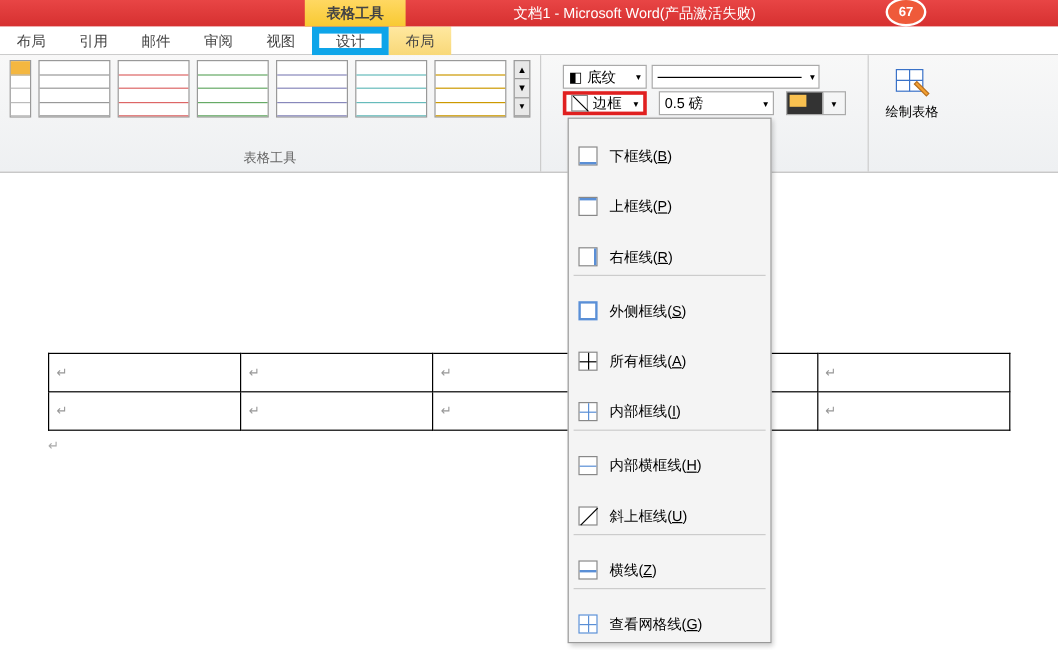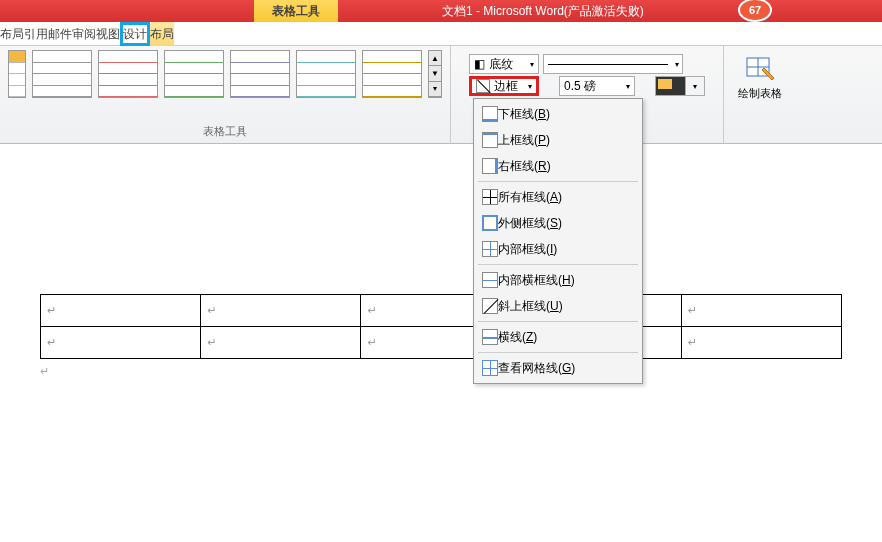--- a/index.html
+++ b/index.html
@@ -1,66 +1,66 @@
 <!DOCTYPE html>
 <html><head>
 <meta charset="utf-8">
 <style>
 * { margin: 0; padding: 0; box-sizing: border-box; font-family: "Microsoft YaHei", sans-serif; font-size: 12px; }
 body { background: #fff; width: 882px; height: 542px; overflow: hidden; position: relative; }
 
 .titlebar { height: 22px; background: linear-gradient(#e84545, #d63030); display: flex; align-items: center; position: relative; gap: 40px; }
 .title-tab { height: 22px; padding: 0 18px; background: linear-gradient(#ffd862, #f8c932); color: #444; font-weight: bold; display: flex; align-items: center; margin-left: 254px; }
-.title-text { color: #fff; margin-left: 64px; }
+.title-text { color: #fff; margin-left: 50px; }
 .badge { position: absolute; right: 110px; top: -2px; width: 34px; height: 24px; background: #ef5a3a; border: 2px solid #fff; border-radius: 50%; display: flex; align-items: center; justify-content: center; color: #fff; font-weight: bold; font-size: 11px; }
 
 .tabbar { height: 24px; background: #fff; border-bottom: 1px solid #ccc; display: flex; }
-.tab { padding: 0 0; height: 24px; display: flex; align-items: center; color: #444; cursor: pointer; }
-.tab.active { border: 3px solid #0ea5e9; background: #fff; }
+.tab { padding: 0 14px; height: 24px; display: flex; align-items: center; color: #444; cursor: pointer; }
+.tab.active { border: 6px solid #0ea5e9; background: #fff; }
 .tab.tool { background: linear-gradient(#ffe8a0, #f8d878); }
 
 .ribbon { height: 98px; background: linear-gradient(#f8f8f8, #eef0f2); border-bottom: 1px solid #bbb; display: flex; position: relative; }
 .rgroup { border-right: 1px solid #ccc; padding: 4px 8px 2px; display: flex; flex-direction: column; align-items: center; }
 .rgroup-label { font-size: 11px; color: #666; margin-top: auto; padding-bottom: 2px; }
 .style-swatch-lead { width: 18px; height: 48px; background: #fff; border: 1px solid #999; display: flex; flex-direction: column; }
 .style-swatch-lead div { flex: 1; border-bottom: 1px solid #bbb; }
 .style-swatch-lead div:first-child { background: #f4b740; }
 .styles-grid { display: flex; gap: 6px; }
 .style-swatch { width: 60px; height: 48px; border: 1px solid #999; background: #fff; display: flex; flex-direction: column; cursor: pointer; }
 .style-swatch .row { flex: 1; border-bottom: 1px solid; }
 .c1 .row { border-color: #999; } .c2 .row { border-color: #d66; } .c3 .row { border-color: #6a6; }
 .c4 .row { border-color: #88b; } .c5 .row { border-color: #6bb; } .c6 .row { border-color: #c90; }
 .scroll-arrows { width: 14px; height: 48px; border: 1px solid #999; background: #e8e8e8; display: flex; flex-direction: column; }
 .scroll-arrows div { flex: 1; display: flex; align-items: center; justify-content: center; font-size: 8px; border-bottom: 1px solid #999; cursor: pointer; }
 
 .rgroup2 { padding: 4px 10px; display: flex; flex-direction: column; gap: 2px; }
 .dd { height: 20px; border: 1px solid #aaa; background: #fff; padding: 0 4px; display: flex; align-items: center; gap: 4px; cursor: pointer; font-size: 11px; }
 .dd .arrow { margin-left: auto; font-size: 8px; }
 .dd.hilite { border: 3px solid #e02020; }
-.weight { width: 76px; }
+.weight { width: 96px; }
 .penline { width: 140px; height: 20px; border: 1px solid #aaa; background: #fff; display: flex; align-items: center; }
 .penline .line { flex: 1; height: 1px; background: #000; margin: 0 4px; }
 .pencolor { width: 50px; height: 20px; border: 1px solid #aaa; display: flex; }
 .pencolor .swatch { width: 30px; background: #333; border-right: 1px solid #aaa; position: relative; }
 .pencolor .swatch::before { content: ""; position: absolute; left: 2px; top: 2px; width: 14px; height: 10px; background: #f8c050; }
 .pencolor .arr { flex: 1; display: flex; align-items: center; justify-content: center; font-size: 8px; }
 
 .rgroup3 { padding: 6px 14px; display: flex; gap: 14px; }
 .bigbtn { display: flex; flex-direction: column; align-items: center; gap: 2px; cursor: pointer; }
 .bigbtn svg { width: 32px; height: 32px; }
 .bigbtn span { font-size: 11px; }
 
 .doc-area { background: #fff; padding-top: 150px; }
 .table-wrap { margin: 0 40px; }
 .word-table { border-collapse: collapse; width: 100%; }
 .word-table td { border: 1px solid #000; height: 32px; padding: 0 6px; color: #999; font-size: 11px; }
 .para-mark { color: #aaa; margin: 6px 40px; font-size: 11px; }
 
 .dropdown { position: absolute; left: 473px; top: 98px; width: 170px; background: #f4f4f4; border: 1px solid #999; box-shadow: 2px 2px 4px rgba(0,0,0,.2); z-index: 10; padding: 2px 0; }
-.dropdown .item { height: 26px; display: flex; align-items: center; padding: 0 8px; cursor: pointer; font-size: 12px; }
+.dropdown .item { height: 26px; display: flex; align-items: center; gap: 10px; padding: 0 8px; cursor: pointer; font-size: 12px; margin-top: 16px; }
 .dropdown .item.hilite { background: linear-gradient(#ffe9a8, #ffd776); border: 3px solid #e02020; height: 30px; }
 .dropdown .sep { height: 1px; background: #ccc; margin: 2px 4px; }
 .dropdown .icon { width: 16px; height: 16px; border: 1px solid #888; background: #fff; position: relative; flex-shrink: 0; }
 .icon.i-bottom::after { content: ""; position: absolute; left: 0; right: 0; bottom: 0; height: 2px; background: #5a8fd6; }
 .icon.i-top::after { content: ""; position: absolute; left: 0; right: 0; top: 0; height: 2px; background: #5a8fd6; }
 .icon.i-left::after { content: ""; position: absolute; top: 0; bottom: 0; left: 0; width: 2px; background: #5a8fd6; }
 .icon.i-right::after { content: ""; position: absolute; top: 0; bottom: 0; right: 0; width: 2px; background: #5a8fd6; }
 .icon.i-none { border: 1px dotted #aaa; }
 .icon.i-all::before { content: ""; position: absolute; top: 50%; left: 0; right: 0; height: 1px; background: #000; }
 .icon.i-all::after { content: ""; position: absolute; left: 50%; top: 0; bottom: 0; width: 1px; background: #000; }
@@ -160,21 +160,21 @@
         <div class="dd" style="width:70px">
           <span>◧</span>
           <span>底纹</span>
           <span class="arrow">▾</span>
         </div>
         <div class="penline">
             <div class="line"></div>
             <span style="font-size:8px;padding:0 3px">▾</span>
           </div>
       </div>
-      <div style="display:flex; gap:20px">
+      <div style="display:flex; gap:10px">
         <div class="dd hilite" style="width:70px">
           <span style="display:inline-block;width:14px;height:14px;border:1px solid #888;position:relative">
               <span style="position:absolute;width:18px;height:1px;background:#000;top:6px;left:-2px;transform:rotate(45deg)"></span>
             </span>
           <span>边框</span>
           <span class="arrow">▾</span>
         </div>
         <div class="dd weight">
           <span>0.5 磅</span>
           <span class="arrow">▾</span>
@@ -209,26 +209,26 @@
     <div class="item">
       <span class="icon i-top"></span>
       <span>上框线(<span class="u">P</span>)</span>
     </div>
     <div class="item">
       <span class="icon i-right"></span>
       <span>右框线(<span class="u">R</span>)</span>
     </div>
     <div class="sep"></div>
     <div class="item">
+      <span class="icon i-outside"></span>
+      <span>外侧框线(<span class="u">S</span>)</span>
+    </div>
+    <div class="item">
       <span class="icon i-all"></span>
       <span>所有框线(<span class="u">A</span>)</span>
-    </div>
-    <div class="item">
-      <span class="icon i-outside"></span>
-      <span>外侧框线(<span class="u">S</span>)</span>
     </div>
     <div class="item">
       <span class="icon i-inside"></span>
       <span>内部框线(<span class="u">I</span>)</span>
     </div>
     <div class="sep"></div>
     <div class="item">
       <span class="icon i-inside-h"></span>
       <span>内部横框线(<span class="u">H</span>)</span>
     </div>

